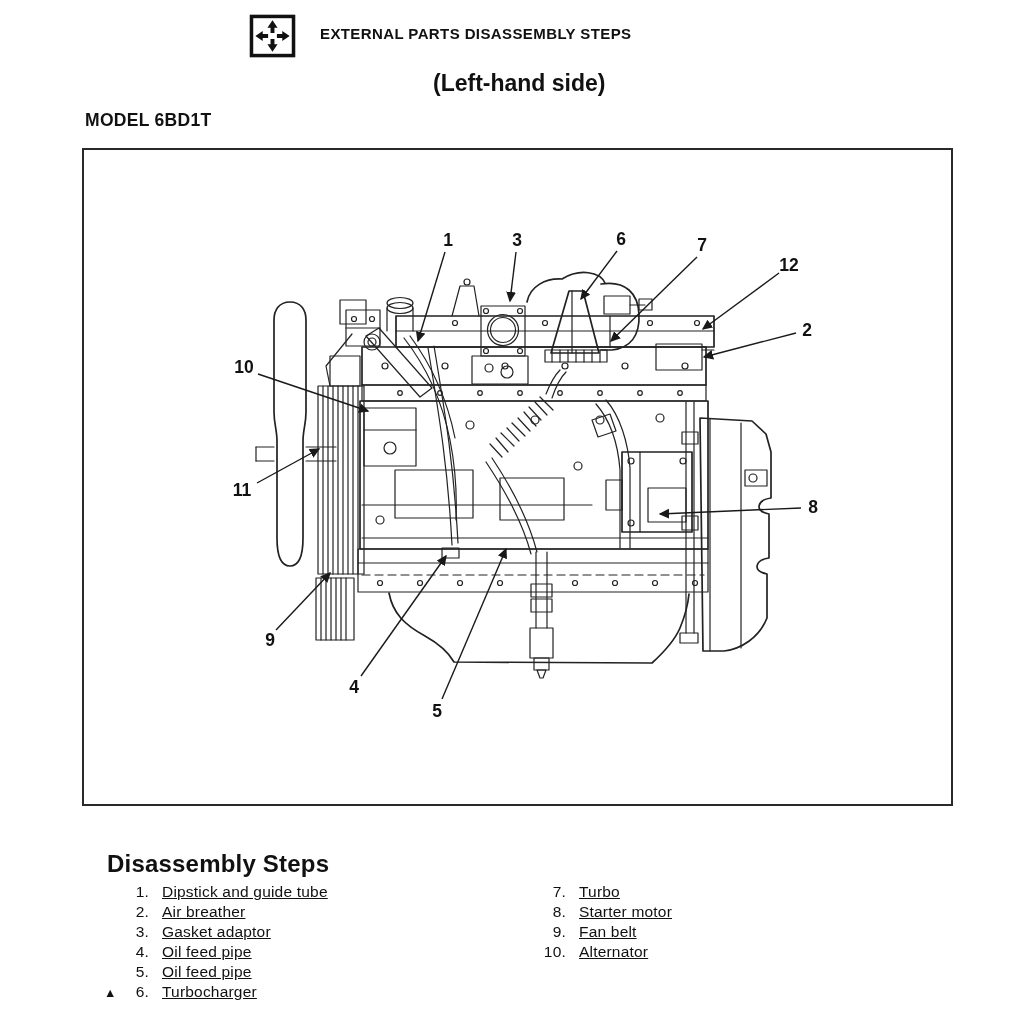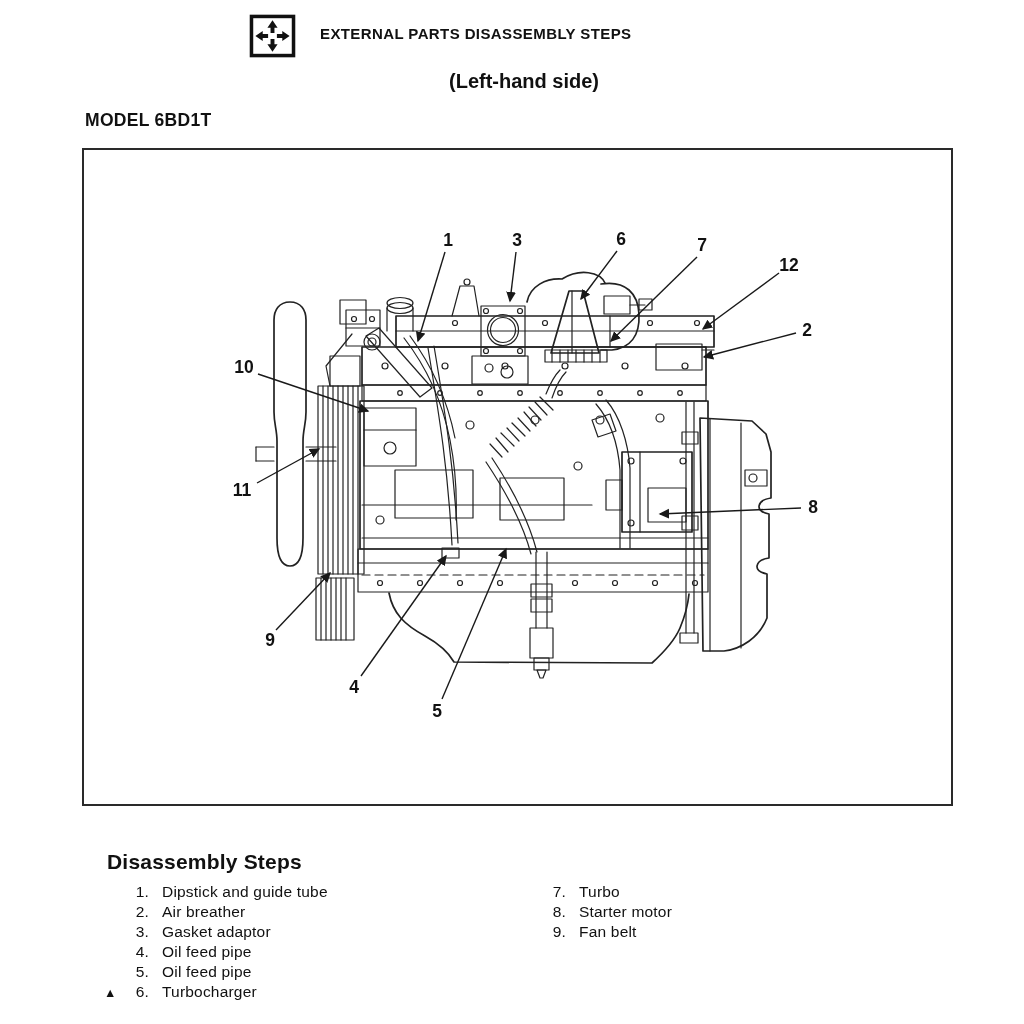--- a/index.html
+++ b/index.html
@@ -1,31 +1,31 @@
 <!DOCTYPE html>
 <html><head>
 <meta charset="utf-8">
 <style>
   html,body{margin:0;padding:0;background:#ffffff;}
   body{width:1024px;height:1024px;position:relative;overflow:hidden;
        font-family:"Liberation Sans",sans-serif;color:#111;}
   .abs{position:absolute;}
   .page-title{font-size:15px;font-weight:bold;letter-spacing:.4px;white-space:nowrap;}
-  .subtitle{font-size:20px;font-weight:bold;white-space:nowrap;margin-left:16px;}
+  .subtitle{font-size:23px;font-weight:bold;white-space:nowrap;}
   .model{font-size:17.5px;font-weight:bold;letter-spacing:.3px;white-space:nowrap;}
   .frame{left:82px;top:148px;width:867px;height:654px;border:2px solid #2a2a2a;background:#fff;}
   .frame svg{display:block;width:100%;height:100%;}
-  .steps-heading{font-size:21px;font-weight:bold;letter-spacing:.2px;white-space:nowrap;}
+  .steps-heading{font-size:24px;font-weight:bold;letter-spacing:.2px;white-space:nowrap;}
   .col{position:absolute;top:883px;}
   .col .row{display:flex;align-items:baseline;height:20px;font-size:15.5px;letter-spacing:.2px;white-space:nowrap;}
   .col .mark{display:inline-block;width:27px;font-size:12.5px;padding-left:5px;box-sizing:border-box;}
   .col .num{display:inline-block;text-align:right;}
   .col.left .num{width:23px;}
   .col.right .num{width:58px;}
-  .col .lbl{padding-left:13px;}
+  .col .lbl{padding-left:13px;text-decoration:underline;}
   .hdr-icon{left:249px;top:14px;width:47px;height:44px;}
   .art{stroke:#222;fill:none;stroke-width:1.2;stroke-linecap:round;stroke-linejoin:round;}
   .art .hv{stroke-width:1.7;}
   .callout-num{font-family:"Liberation Sans",sans-serif;font-size:17.5px;font-weight:bold;fill:#111;stroke:none;}
   .leader{stroke:#191919;stroke-width:1.4;fill:none;}
 </style>
 </head>
 <body>
 
 <div class="abs hdr-icon">
@@ -340,13 +340,17 @@
       <span class="lbl">Turbo</span>
     </div>
     <div class="row">
       <span class="num">8.</span>
       <span class="lbl">Starter motor</span>
     </div>
     <div class="row">
       <span class="num">9.</span>
       <span class="lbl">Fan belt</span>
     </div>
+    <div class="row">
+      <span class="num">10.</span>
+      <span class="lbl">Alternator</span>
+    </div>
   </div>
 
 </body></html>

